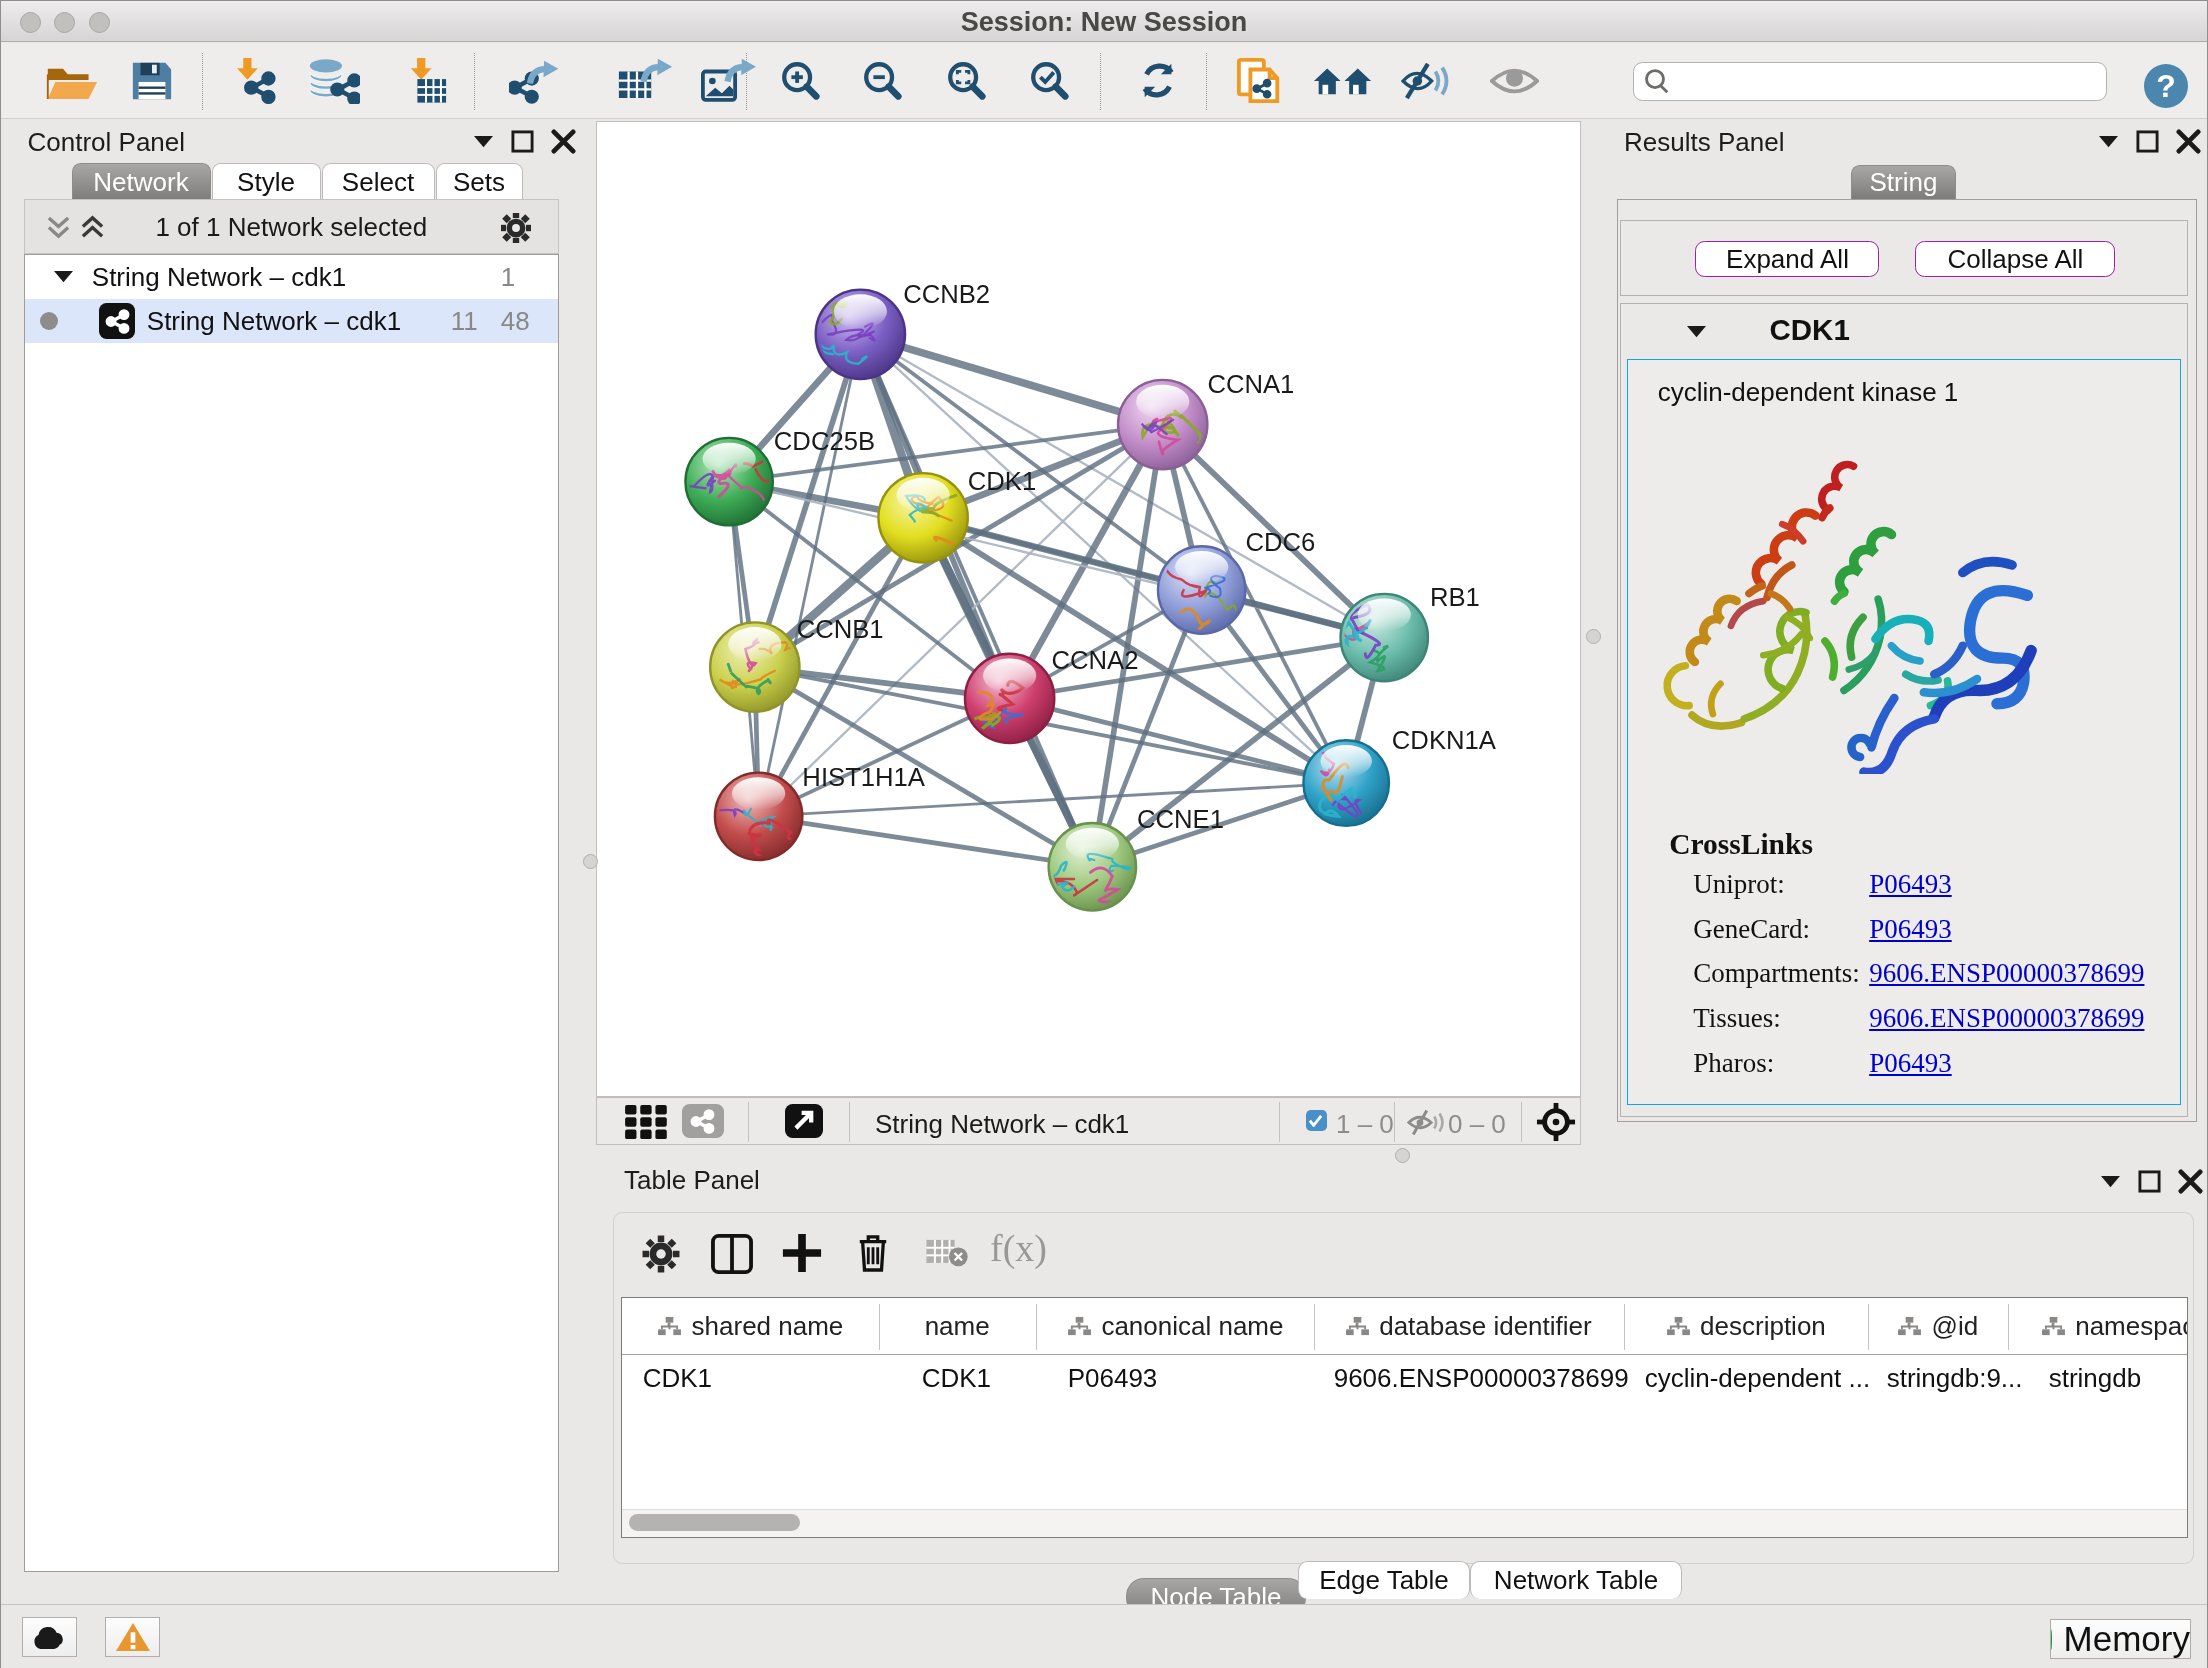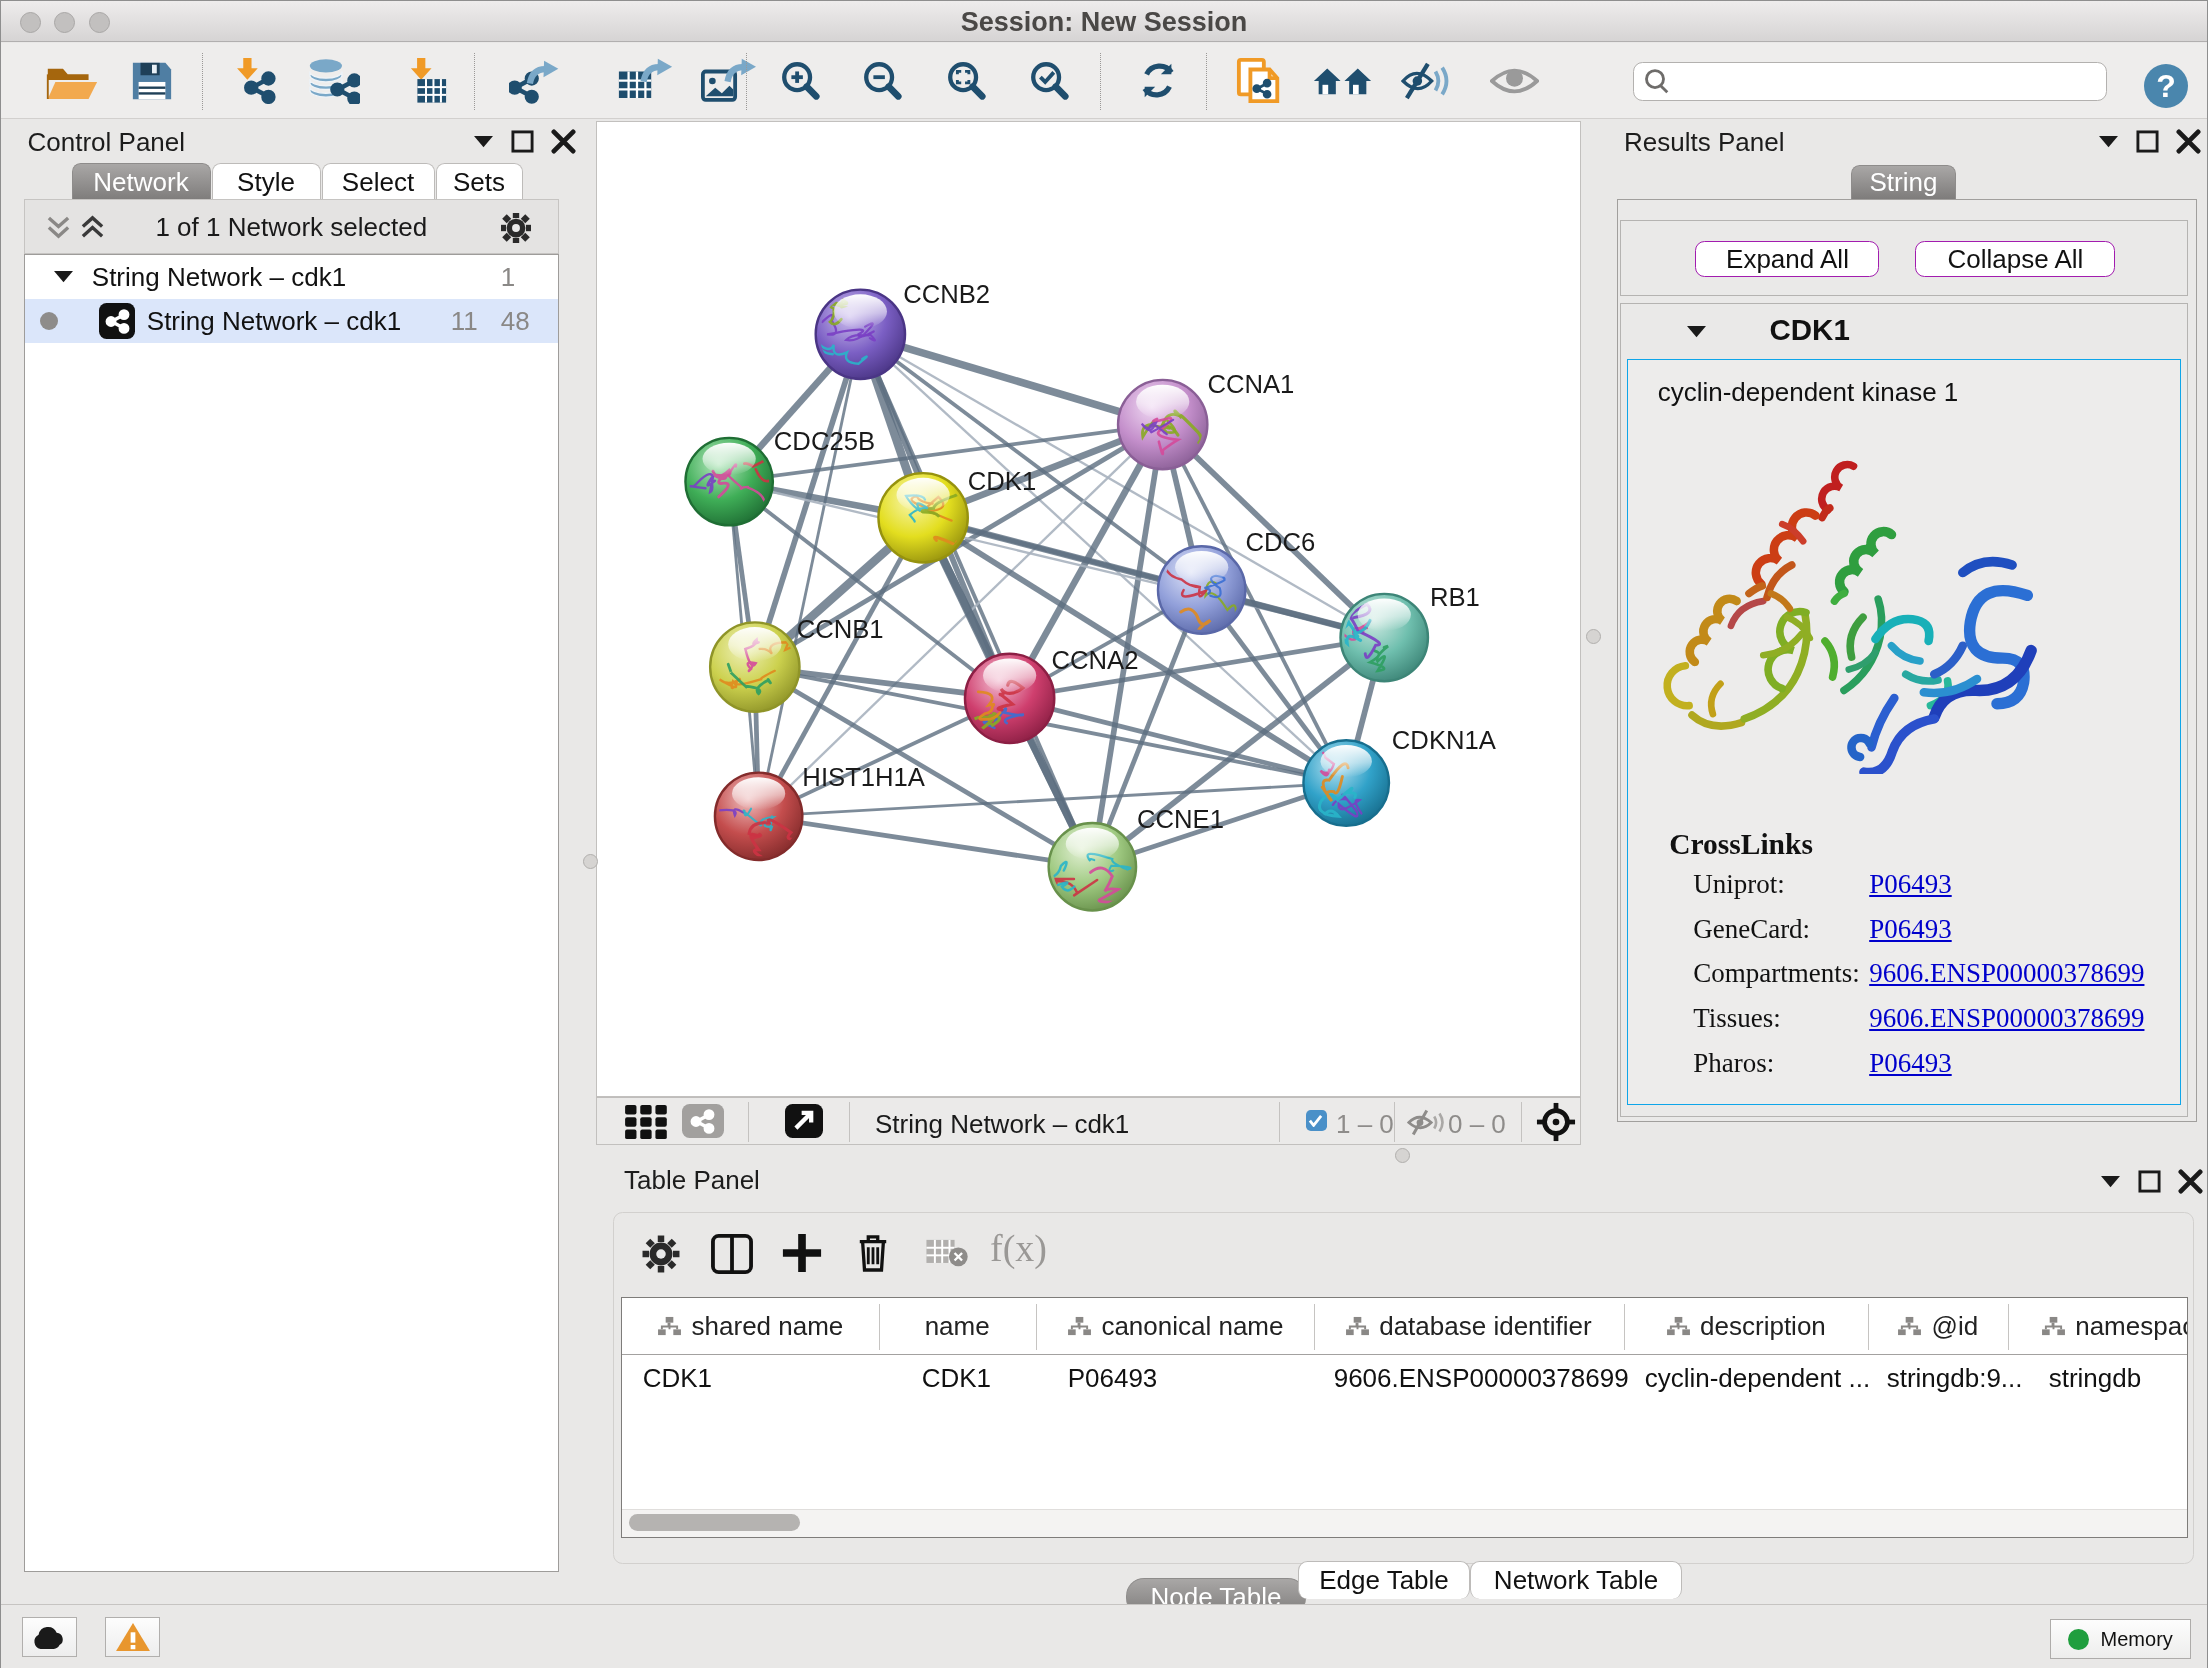--- a/index.html
+++ b/index.html
@@ -795,15 +795,15 @@
           <path d="M10,26 a8,8 0 0 1 -2,-15 a10,10 0 0 1 19,-2 a7,7 0 0 1 3,13 q-2,4 -6,4 z" fill="#1a1a1a"></path>
         </svg>
       </div>
       <div class="sbtn" style="left:104px">
         <svg width="38" height="32" viewBox="0 0 40 34">
           <path d="M20,2 L38,32 H2 Z" fill="#e8962e"></path>
           <rect x="17.5" y="12" width="5" height="11" fill="#fff"></rect>
           <rect x="17.5" y="25.5" width="5" height="4.5" fill="#fff"></rect>
         </svg>
       </div>
-      <div class="abs" style="left:2049px;top:14.3px;width:141px;height:40px;background:linear-gradient(#fdfdfd,#ededec);border:1px solid #aeacaa;display:flex;align-items:center;justify-content:center;font-size:20px;color:#111"><span style="display:inline-block;width:21px;height:21px;border-radius:50%;background:#1f9e3e;margin-right:11.4px"></span>Memory</div>
+      <div class="abs" style="left:2049px;top:14.3px;width:141px;height:40px;background:linear-gradient(#fdfdfd,#ededec);border:1px solid #aeacaa;display:flex;align-items:center;justify-content:center;font-size:35px;color:#111"><span style="display:inline-block;width:21px;height:21px;border-radius:50%;background:#1f9e3e;margin-right:11.4px"></span>Memory</div>
     </div>
   </div>
 
 </body></html>

